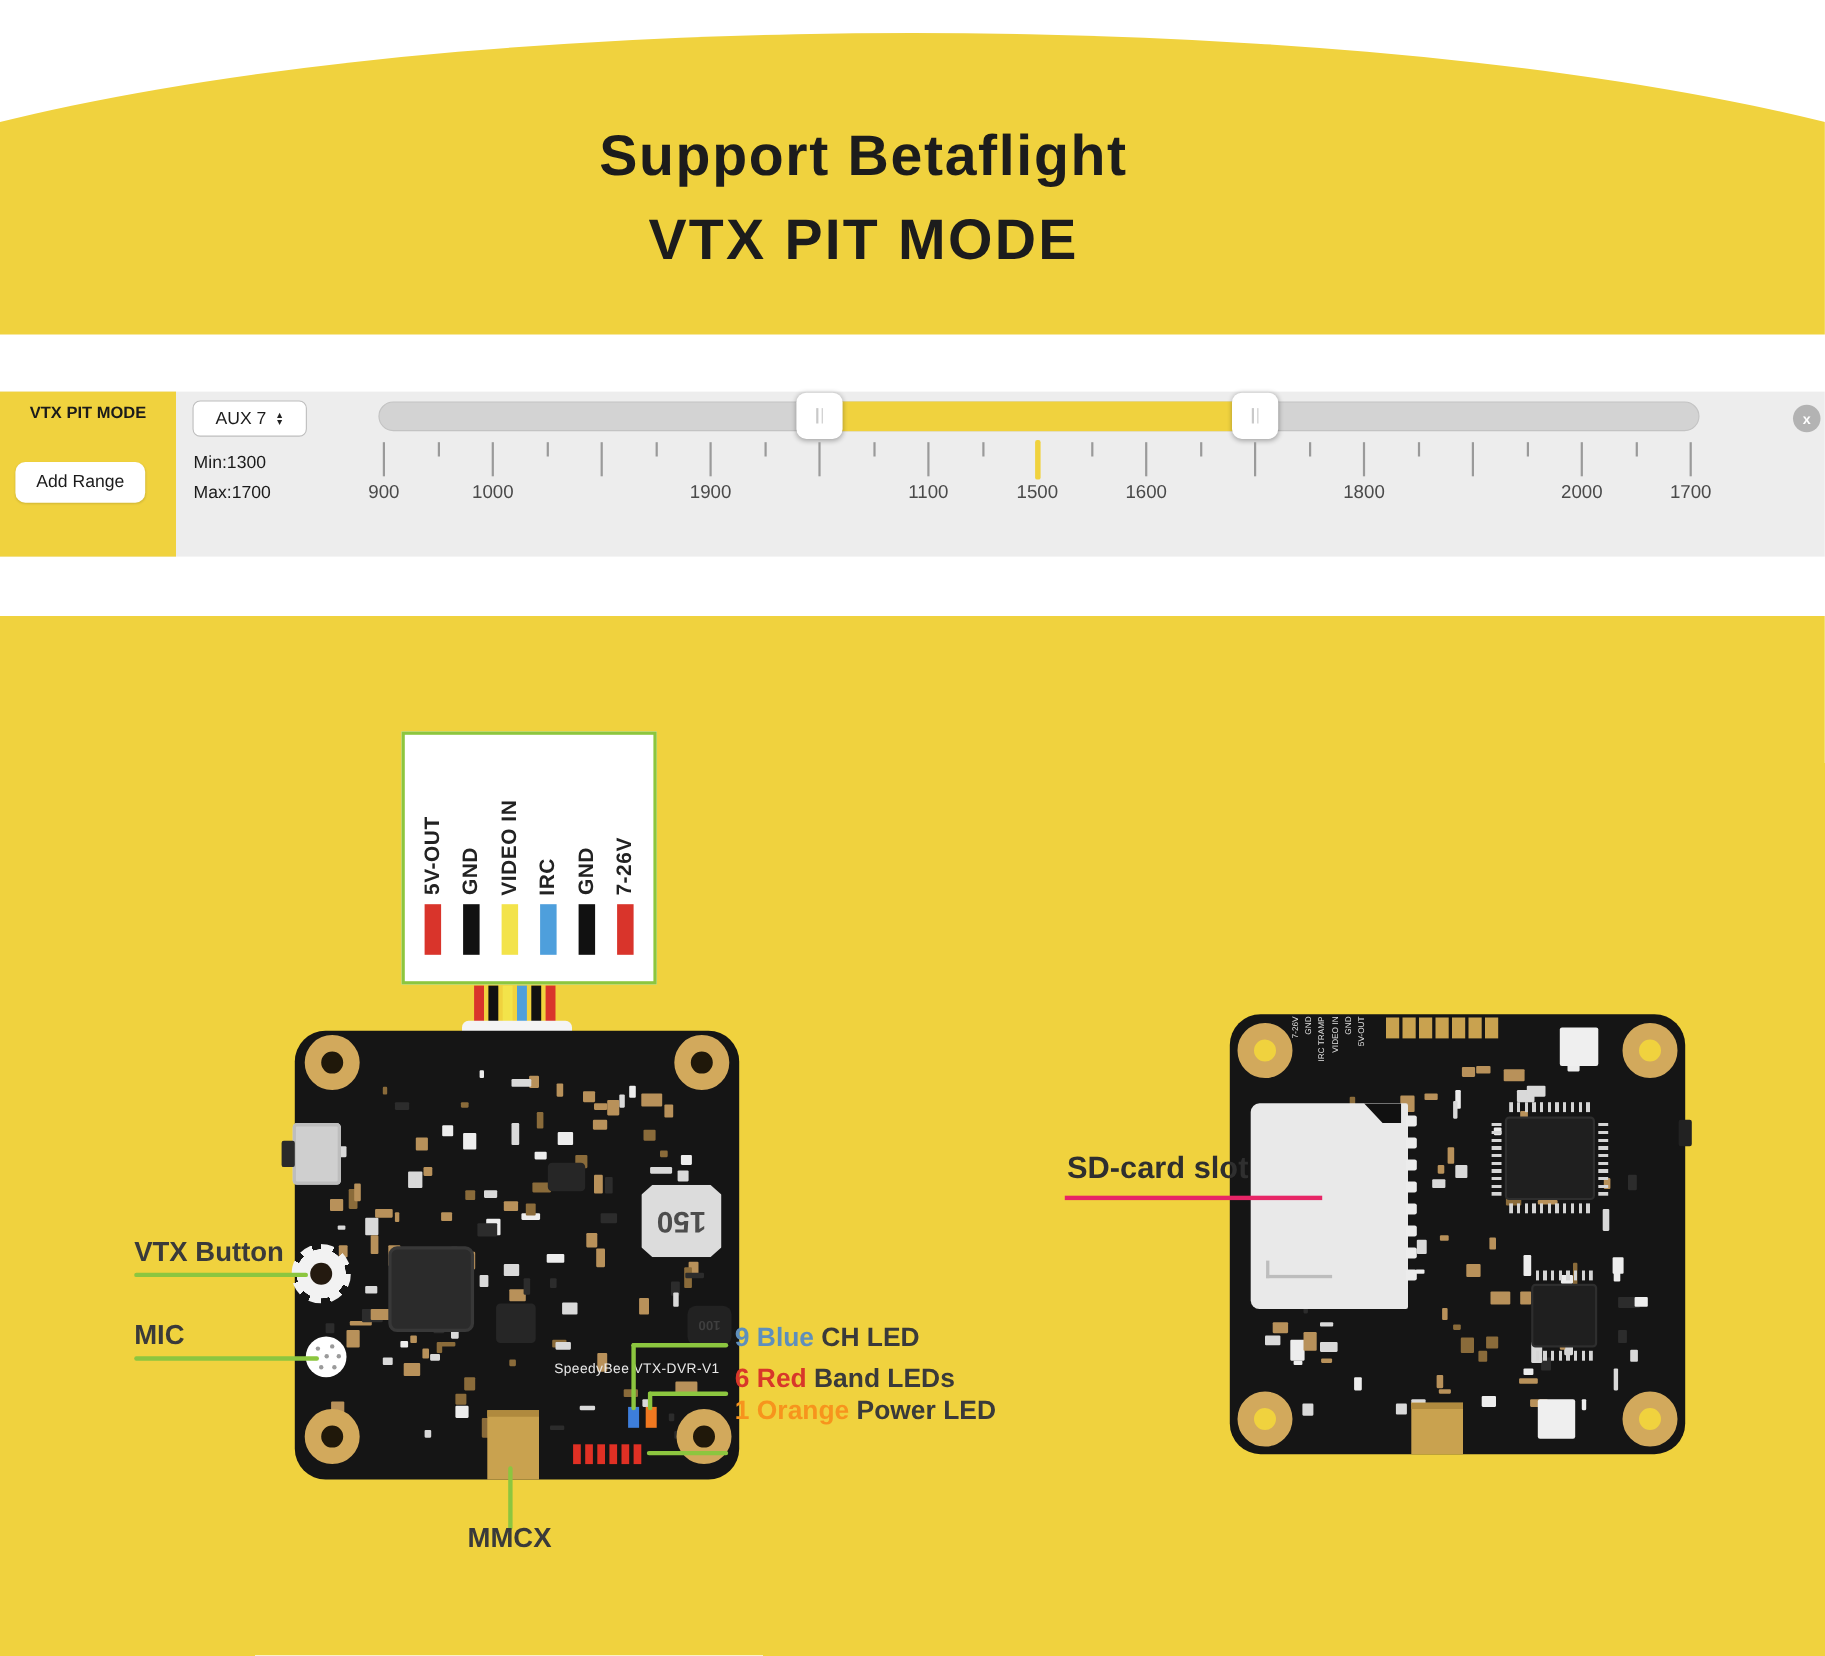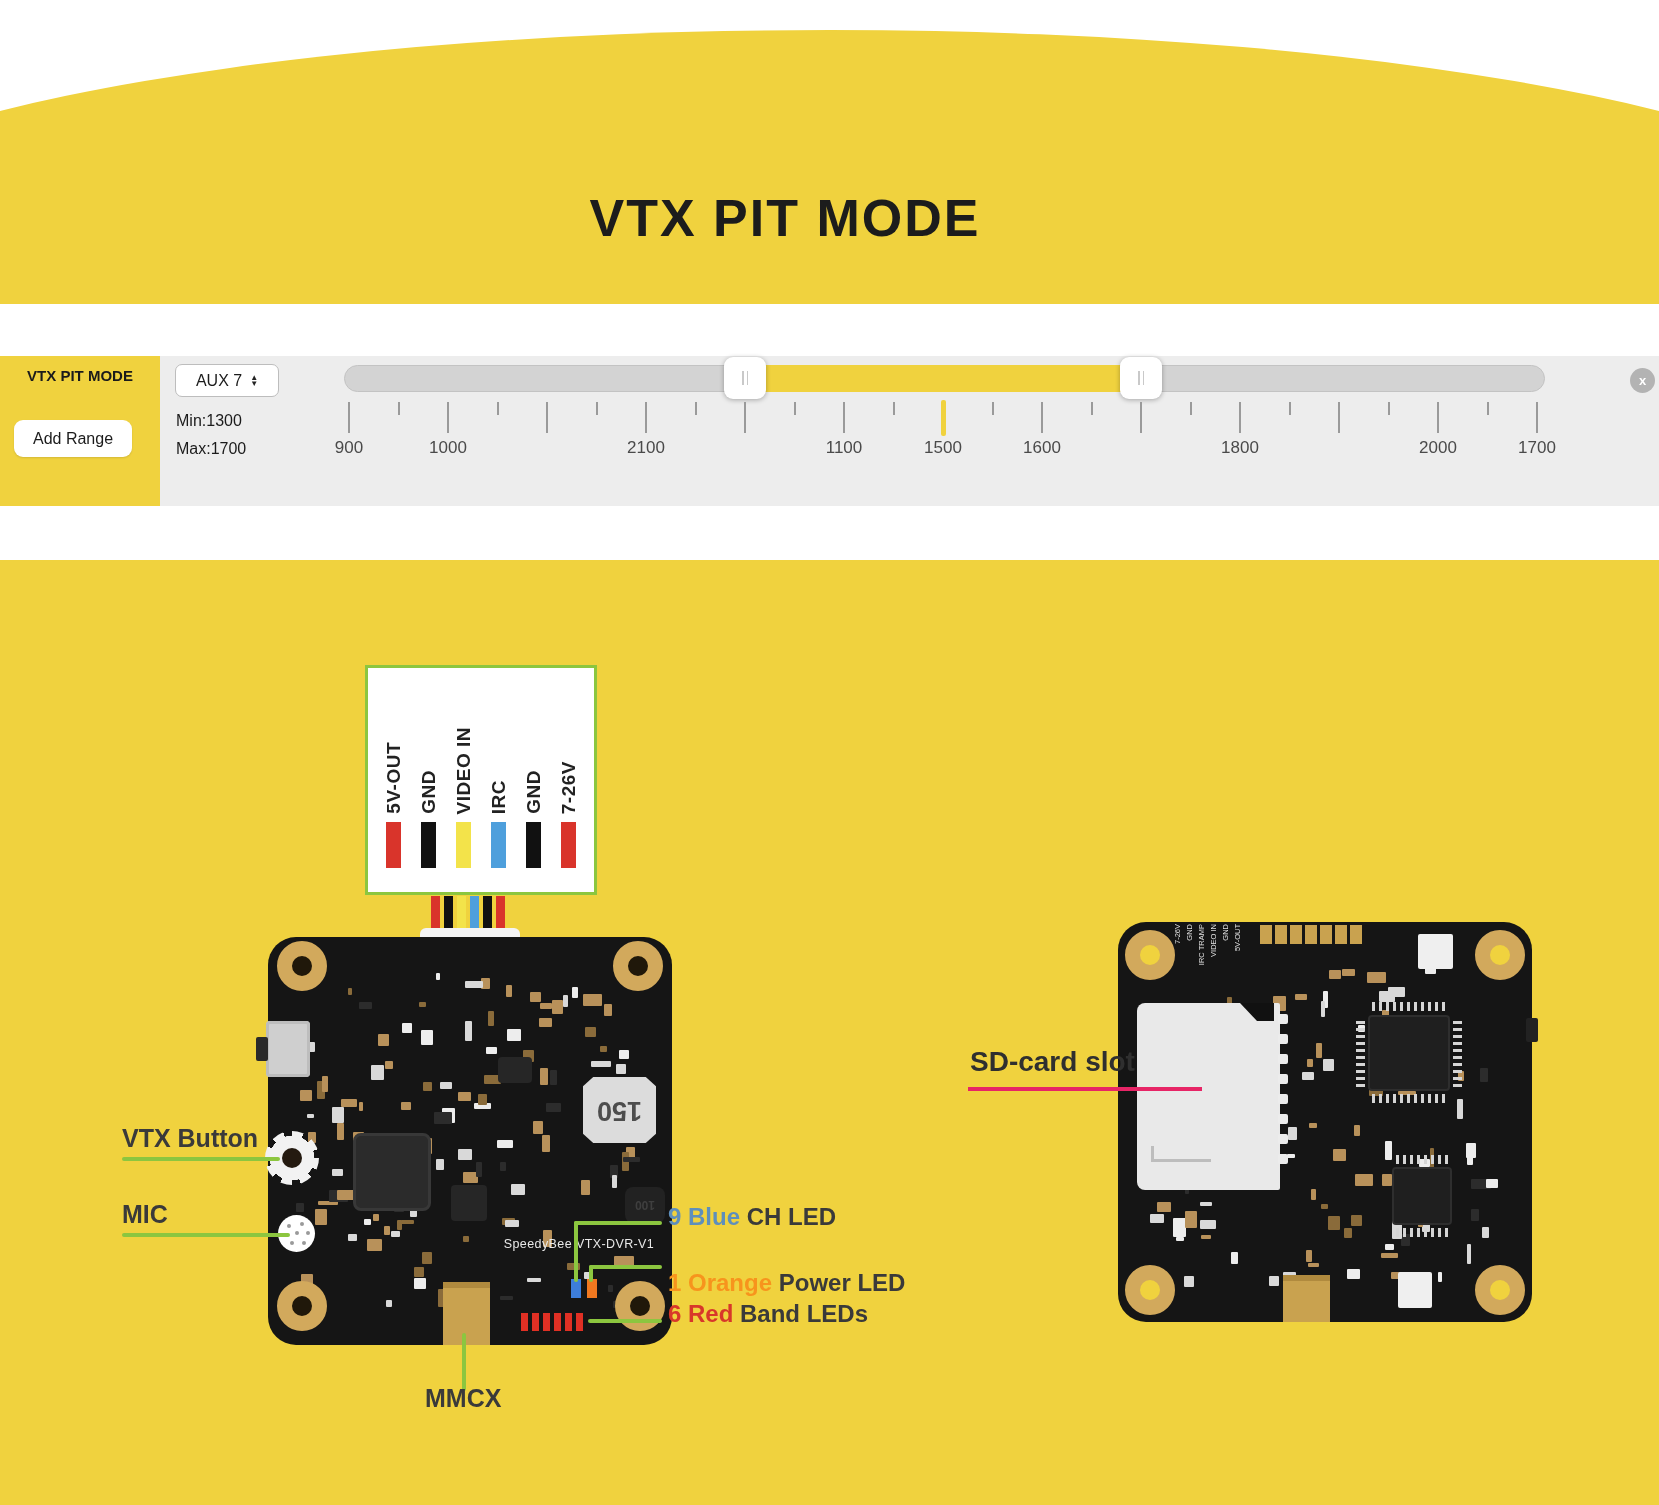--- a/index.html
+++ b/index.html
@@ -133,20 +133,21 @@
   .ann-led { font-size:24px; }
   .sd-text { font-size:28px; color:#2F2F2F; }
   .c-blue { color:#5E8FBC; } .c-orange { color:#F7941D; } .c-red { color:#D8372A; }
 </style>
 </head>
 <body>
 
 <div id="page">
 
   <div class="header-arc"></div>
+  <div class="header-title ht1">Support Betaflight</div>
   <div class="header-title ht2">VTX PIT MODE</div>
 
   <div class="mode-row"></div>
   <div class="mode-cell"></div>
   <div class="mode-label">VTX PIT MODE</div>
   <button class="add-range-btn">Add Range</button>
 
   <div class="aux-select">
     <span class="val">AUX 7</span>
     <span class="spin">
@@ -188,21 +189,21 @@
       <div class="tick minor" style="left: 1189.5px;"></div>
       <div class="tick major" style="left: 1239px;"></div>
       <div class="tick minor" style="left: 1288.5px;"></div>
       <div class="tick major" style="left: 1338px;"></div>
       <div class="tick minor" style="left: 1387.5px;"></div>
       <div class="tick major" style="left: 1437px;"></div>
       <div class="tick minor" style="left: 1486.5px;"></div>
       <div class="tick major" style="left: 1536px;"></div>
       <div class="tick-label" style="left: 349px;">900</div>
       <div class="tick-label" style="left: 448px;">1000</div>
-      <div class="tick-label" style="left: 646px;">2100</div>
+      <div class="tick-label" style="left: 646px;">1900</div>
       <div class="tick-label" style="left: 844px;">1100</div>
       <div class="tick-label" style="left: 943px;">1500</div>
       <div class="tick-label" style="left: 1042px;">1600</div>
       <div class="tick-label" style="left: 1240px;">1800</div>
       <div class="tick-label" style="left: 1438px;">2000</div>
       <div class="tick-label" style="left: 1537px;">1700</div>
     </div>
 
   <button class="close-btn">x</button>
 
@@ -573,16 +574,16 @@
   <div class="ann-line" style="left:589px;top:1265px;width:4px;height:17px;"></div>
   <div class="ann-line" style="left:589px;top:1265px;width:73px;height:4px;"></div>
   <div class="ann-line" style="left:588px;top:1319px;width:74px;height:4px;"></div>
   <div class="ann-line-pink" style="left:968px;top:1087px;width:234px;height:4px;"></div>
 
   <div class="ann-text" style="left:122px;top:1124px;">VTX Button</div>
   <div class="ann-text" style="left:122px;top:1200px;">MIC</div>
   <div class="ann-text" style="left:425px;top:1384px;">MMCX</div>
   <div class="ann-text ann-led" style="left:668px;top:1203px;"><span class="c-blue">9 Blue</span><span> CH LED</span></div>
   <div class="ann-text ann-led" style="left:668px;top:1249px;margin-top:20px;"><span class="c-orange">1 Orange</span><span> Power LED</span></div>
-  <div class="ann-text ann-led" style="left:668px;top:1300px;"><span class="c-red">6 Red</span><span> Band LEDs</span></div>
+  <div class="ann-text ann-led" style="left:668px;top:1240px;"><span class="c-red">6 Red</span><span> Band LEDs</span></div>
   <div class="ann-text sd-text" style="left:970px;top:1046px;">SD-card slot</div>
 
 </div>
 
 </body></html>

